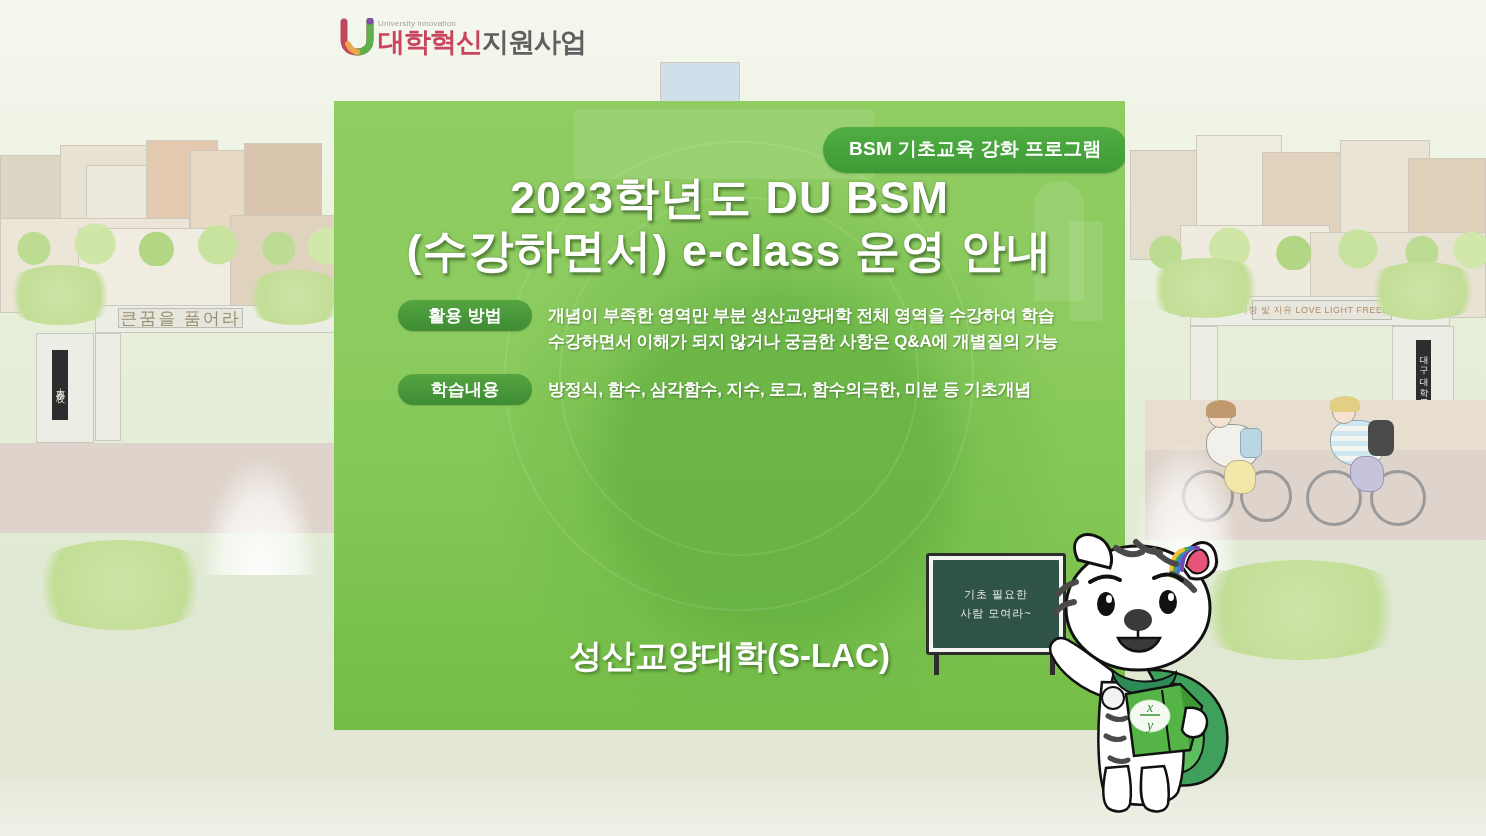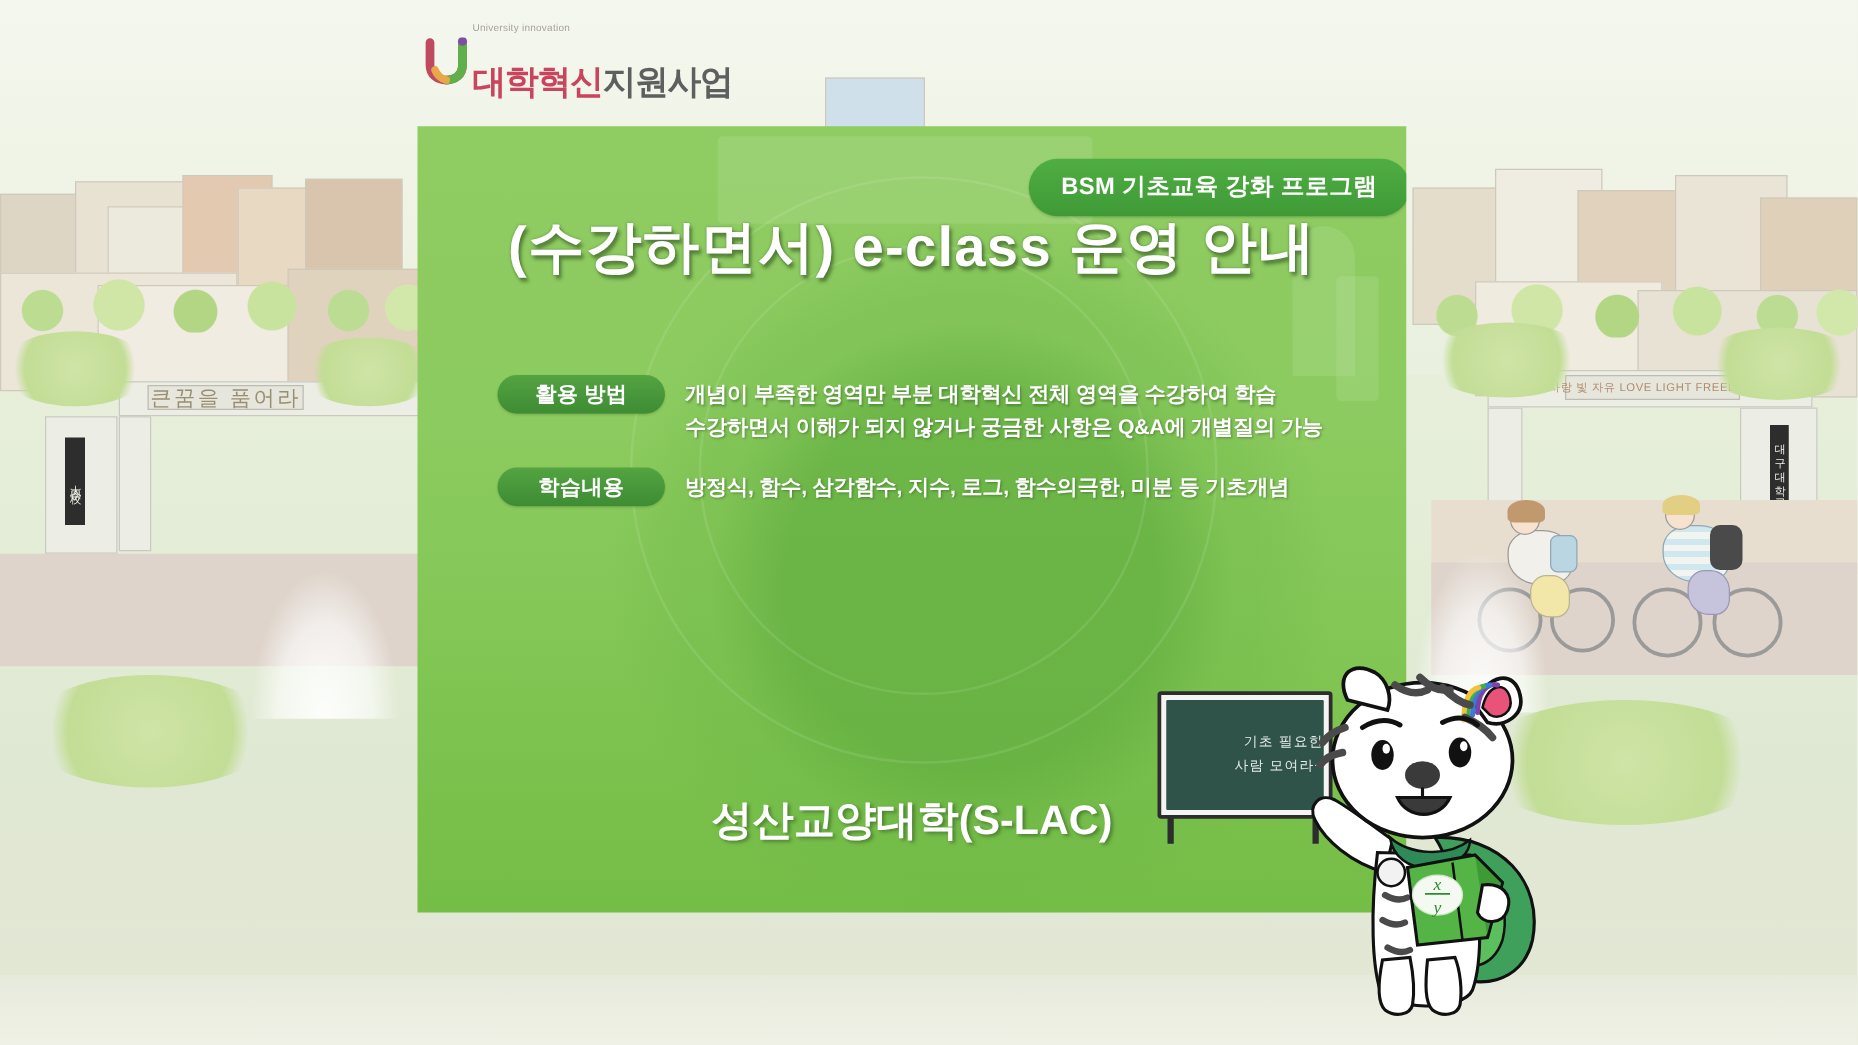--- a/index.html
+++ b/index.html
@@ -145,35 +145,35 @@
   #blackboard {
     position:absolute; left:926px; top:553px; width:140px; height:102px;
   }
   #bb-frame {
     position:absolute; inset:0; background:#f4f4f2;
     border:3px solid #2d2d2d; border-radius:3px;
   }
   #bb-surface {
     position:absolute; left:7px; top:7px; right:7px; bottom:7px;
     background:#2f5348; border-radius:1px;
-    display:flex; flex-direction:column; align-items:flex-end; justify-content:center;
+    display:flex; flex-direction:column; align-items:center; justify-content:center;
     color:#e8eceb; font-size:11px; line-height:1.7; letter-spacing:1px;
   }
   #bb-legs {
     position:absolute; left:-6px; top:100px; width:152px; height:10px;
   }
   #bb-legs .leg { position:absolute; width:5px; height:22px; background:#2d2d2d; }
 
   
   #tiger { position:absolute; left:1030px; top:520px; width:250px; height:300px; }
 
   
   #logo { position:absolute; left:340px; top:18px; display:flex; align-items:center; }
   #logo-mark { width:34px; height:38px; position:relative; margin-right:4px; }
-  #logo-text { display:flex; flex-direction:column; justify-content:center;gap:24px; }
+  #logo-text { display:flex; flex-direction:column; justify-content:center; }
   #logo-en { font-size:8px; color:#a9a19c; letter-spacing:.2px; margin-bottom:1px; }
   #logo-ko { font-size:27px; font-weight:bold; letter-spacing:-1px; line-height:1; }
   #logo-ko .k1 { color:#C9455E; }
   #logo-ko .k2 { color:#5f5f5f; }
 </style>
 </head>
 <body>
 
 <div id="poster">
 
@@ -254,28 +254,29 @@
 
     <div class="panel-ring" style="left:170px;top:40px;width:470px;height:470px;"></div>
     <div class="panel-ring" style="left:225px;top:95px;width:360px;height:360px;"></div>
     <div class="panel-ghost" style="left:240px;top:8px;width:300px;height:70px;"></div>
     <div class="panel-ghost" style="left:700px;top:80px;width:50px;height:120px;border-radius:25px 25px 0 0;"></div>
     <div class="panel-ghost" style="left:735px;top:120px;width:34px;height:100px;"></div>
 
     <div id="badge">BSM 기초교육 강화 프로그램</div>
 
     <div id="title-block">
+      <span class="t-line">2023학년도 DU BSM</span>
       <span class="t-line">(수강하면서) e-class 운영 안내</span>
     </div>
 
     <div id="info-table">
         <div class="info-row">
           <div class="pill">활용 방법</div>
           <div class="info-val">
-            <span class="vline">개념이 부족한 영역만 부분 대학혁신 전체 영역을 수강하여 학습</span>
+            <span class="vline">개념이 부족한 영역만 부분 성산교양대학 전체 영역을 수강하여 학습</span>
             <span class="vline">수강하면서 이해가 되지 않거나 궁금한 사항은 Q&amp;A에 개별질의 가능</span>
           </div>
         </div>
         <div class="info-row gap">
           <div class="pill">학습내용</div>
           <div class="info-val">
             <span class="vline">방정식,  함수, 삼각함수, 지수, 로그, 함수의극한, 미분 등 기초개념</span>
           </div>
         </div>
       </div>

